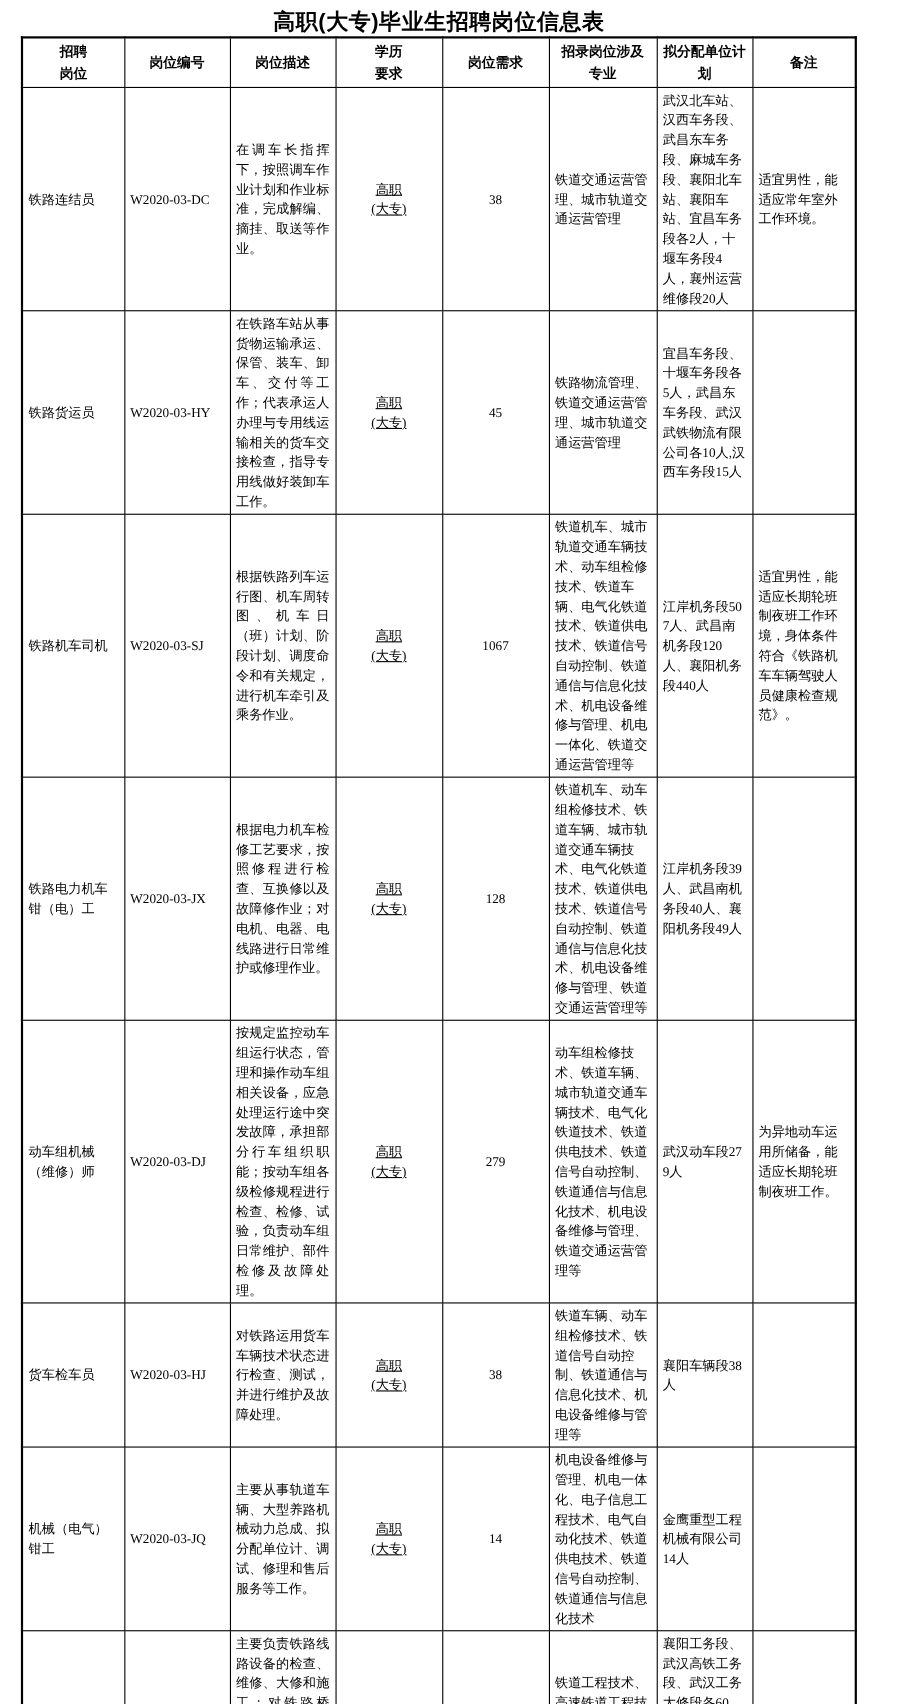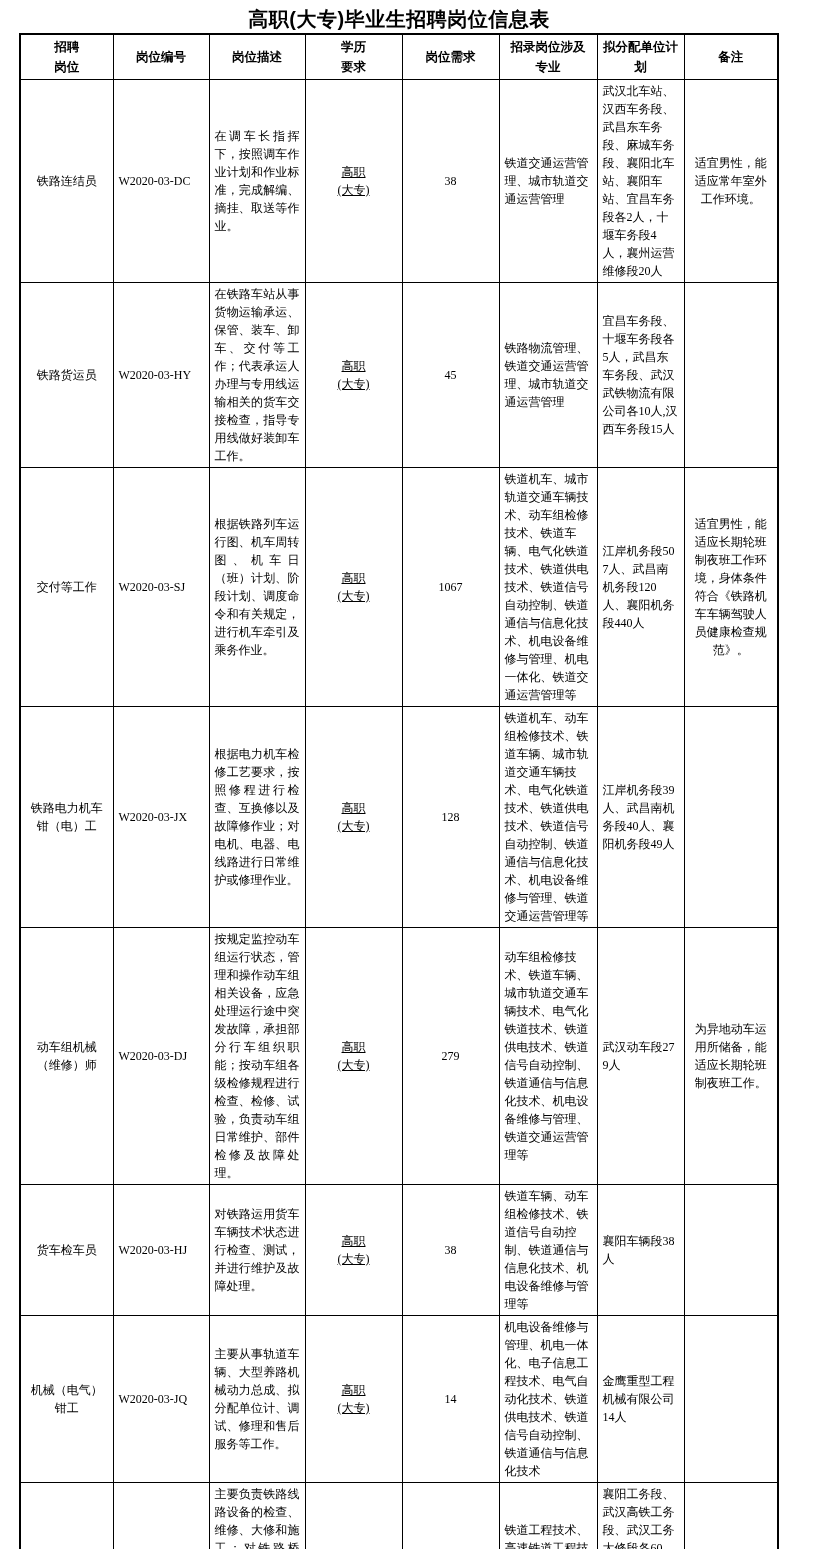--- a/index.html
+++ b/index.html
@@ -46,28 +46,28 @@
     word-break: break-all;
   }
   table.job-table th {
     font-weight: bold;
     text-align: center;
     white-space: pre-line;
     line-height: 20px;
     font-size: 12.5px;
   }
   
-  td.c-position { text-align: center; }
+  td.c-position { }
   td.c-code     { font-size: 12px; }
   td.c-desc     { text-align: justify; text-justify: inter-character; }
   td.c-edu      { text-align: center; white-space: pre-line; text-decoration: underline; }
   td.c-demand   { text-align: center; }
   td.c-majors   { text-align: left; line-height: 18px; }
   td.c-units    { text-align: left; line-height: 18px; }
-  td.c-remark   { text-align: center; font-size: 10.5px; line-height: 17px; }
+  td.c-remark   { text-align: left; font-size: 10.5px; line-height: 17px; }
   
   tr.hr  { height: 45px; }
   tr.r1  { height: 155px; }
   tr.r2  { height: 173px; }
   tr.r3  { height: 231px; }
   tr.r4  { height: 208px; }
   tr.r5  { height: 246px; }
   tr.r6  { height: 127px; }
   tr.r7  { height: 156px; }
   tr.r8  { height: 170px; } 
@@ -122,21 +122,21 @@
       <td class="c-desc">在铁路车站从事货物运输承运、保管、装车、卸车、交付等工作；代表承运人办理与专用线运输相关的货车交接检查，指导专用线做好装卸车工作。</td>
       <td class="c-edu">高职
 (大专)</td>
       <td class="c-demand">45</td>
       <td class="c-majors">铁路物流管理、铁道交通运营管理、城市轨道交通运营管理</td>
       <td class="c-units">宜昌车务段、十堰车务段各5人，武昌东车务段、武汉武铁物流有限公司各10人,汉西车务段15人</td>
       <td class="c-remark"></td>
     </tr>
 
     <tr class="r3">
-      <td class="c-position">交付等工作</td>
+      <td class="c-position">铁路机车司机</td>
       <td class="c-code">W2020-03-SJ</td>
       <td class="c-desc">根据铁路列车运行图、机车周转图、机车日（班）计划、阶段计划、调度命令和有关规定，进行机车牵引及乘务作业。</td>
       <td class="c-edu">高职
 (大专)</td>
       <td class="c-demand">1067</td>
       <td class="c-majors">铁道机车、城市轨道交通车辆技术、动车组检修技术、铁道车辆、电气化铁道技术、铁道供电技术、铁道信号自动控制、铁道通信与信息化技术、机电设备维修与管理、机电一体化、铁道交通运营管理等</td>
       <td class="c-units">江岸机务段507人、武昌南机务段120人、襄阳机务段440人</td>
       <td class="c-remark">适宜男性，能适应长期轮班制夜班工作环境，身体条件符合《铁路机车车辆驾驶人员健康检查规范》。</td>
     </tr>
 

